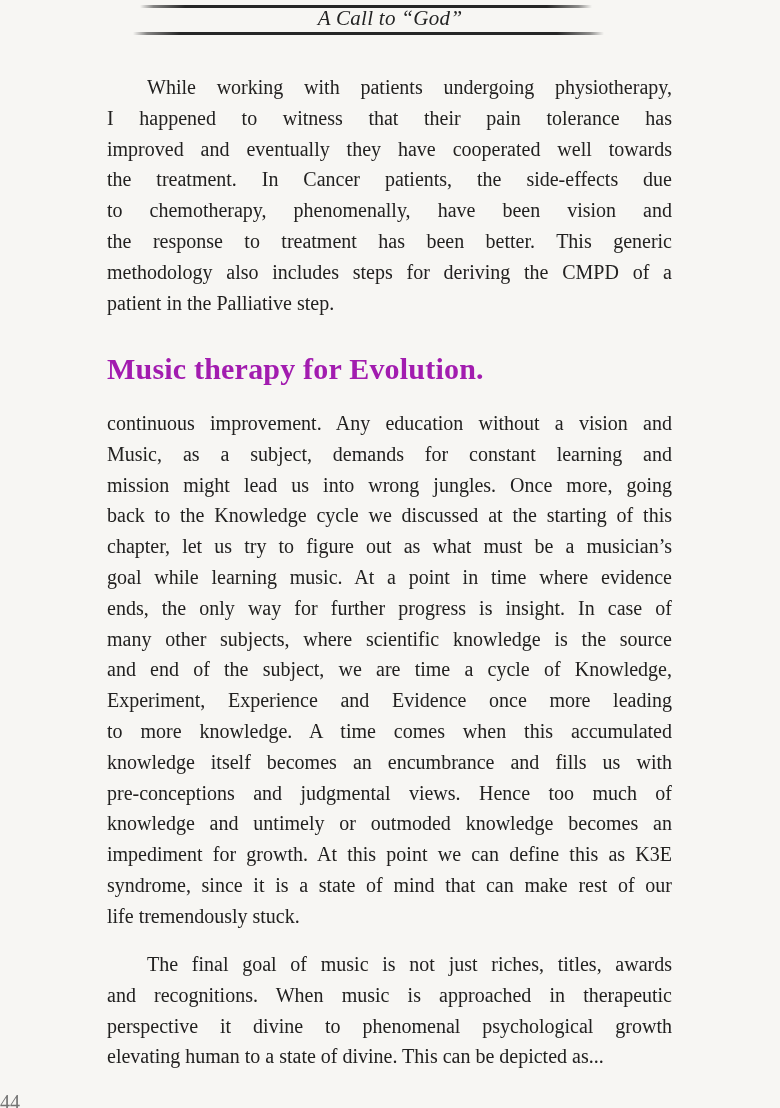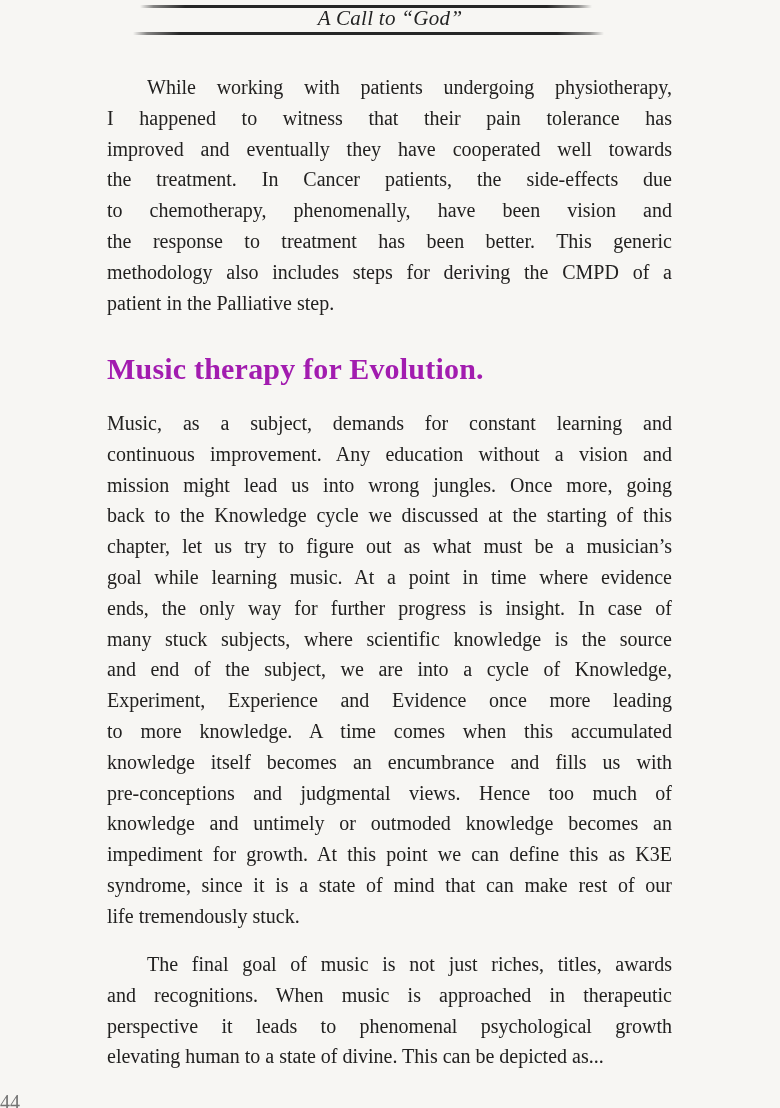--- a/index.html
+++ b/index.html
@@ -86,41 +86,41 @@
       <div class="line">the treatment. In Cancer patients, the side-effects due</div>
       <div class="line">to chemotherapy, phenomenally, have been vision and</div>
       <div class="line">the response to treatment has been better. This generic</div>
       <div class="line">methodology also includes steps for deriving the CMPD of a</div>
       <div class="line last">patient in the Palliative step.</div>
     </div>
 
   <h1 class="section-heading" style="margin:0;">Music therapy for Evolution.</h1>
 
   <div class="paragraph" id="para-2">
+      <div class="line">continuous improvement. Any education without a vision and</div>
       <div class="line">Music, as a subject, demands for constant learning and</div>
-      <div class="line">continuous improvement. Any education without a vision and</div>
       <div class="line">mission might lead us into wrong jungles. Once more, going</div>
       <div class="line">back to the Knowledge cycle we discussed at the starting of this</div>
       <div class="line">chapter, let us try to figure out as what must be a musician’s</div>
       <div class="line">goal while learning music. At a point in time where evidence</div>
       <div class="line">ends, the only way for further progress is insight. In case of</div>
-      <div class="line">many stuck subjects, where scientific knowledge is the source</div>
-      <div class="line">and end of the subject, we are into a cycle of Knowledge,</div>
+      <div class="line">many other subjects, where scientific knowledge is the source</div>
+      <div class="line">and end of the subject, we are time a cycle of Knowledge,</div>
       <div class="line">Experiment, Experience and Evidence once more leading</div>
       <div class="line">to more knowledge. A time comes when this accumulated</div>
       <div class="line">knowledge itself becomes an encumbrance and fills us with</div>
       <div class="line">pre-conceptions and judgmental views. Hence too much of</div>
       <div class="line">knowledge and untimely or outmoded knowledge becomes an</div>
       <div class="line">impediment for growth. At this point we can define this as K3E</div>
       <div class="line">syndrome, since it is a state of mind that can make rest of our</div>
       <div class="line last">life tremendously stuck.</div>
     </div>
 
   <div class="paragraph" id="para-3">
       <div class="line indent">The final goal of music is not just riches, titles, awards</div>
       <div class="line">and recognitions. When music is approached in therapeutic</div>
-      <div class="line">perspective it leads to phenomenal psychological growth</div>
+      <div class="line">perspective it divine to phenomenal psychological growth</div>
       <div class="line last">elevating human to a state of divine. This can be depicted as...</div>
     </div>
 
   <div class="page-number">44</div>
 
 </div>
 
 </body></html>

